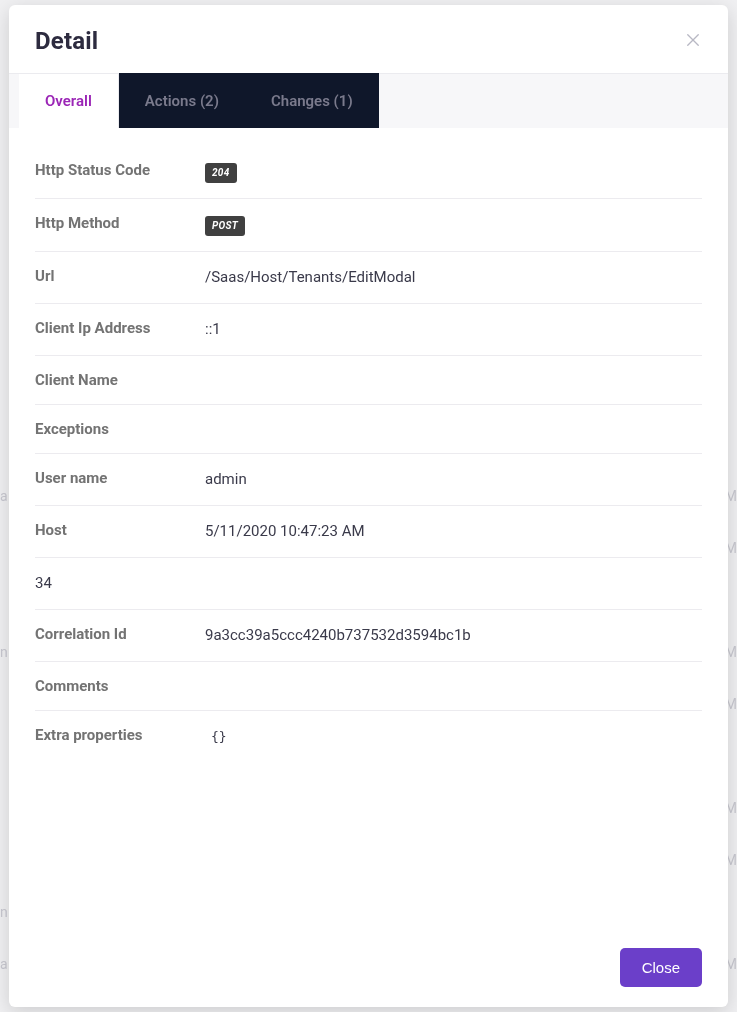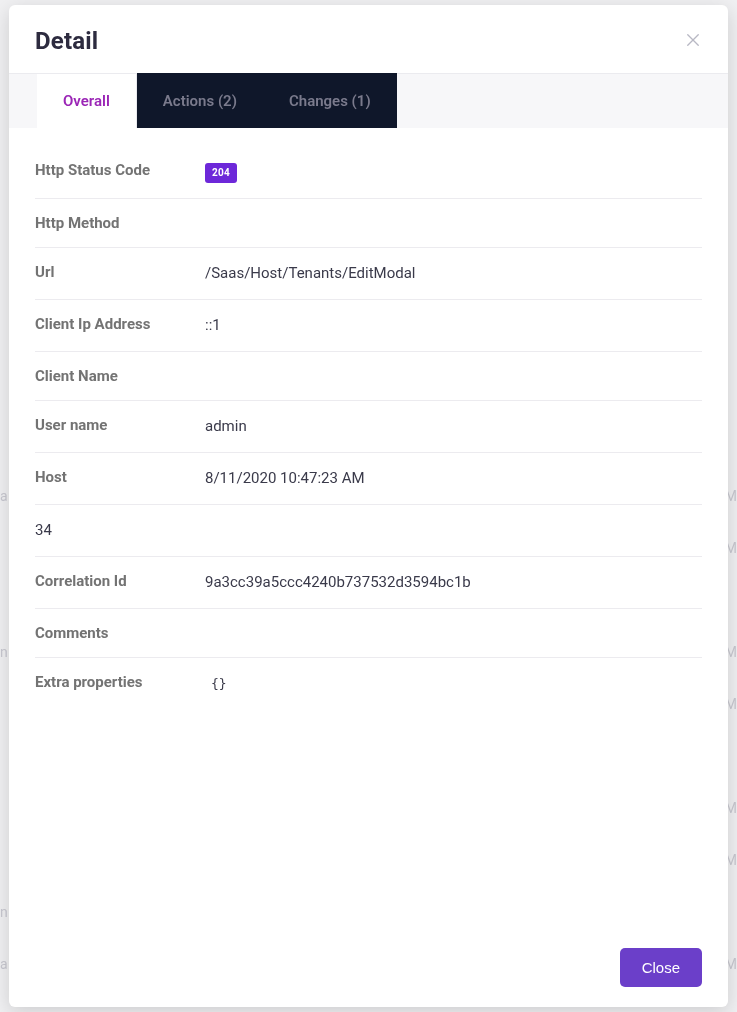--- a/index.html
+++ b/index.html
@@ -47,21 +47,21 @@
       width: 18px;
       height: 18px;
       cursor: pointer;
       color: #b8b8c4;
       margin-top: 4px;
     }
     .close-icon svg { width: 100%; height: 100%; display: block; }
 
     .tabs {
       display: flex;
-      padding: 0 28px;
+      padding: 0 10px;
       background: #f7f7f9;
       border-top: 1px solid #ebebef;
       text-align: center;
     }
     .tab {
       padding: 18px 26px;
       font-size: 15px;
       font-weight: 600;
       color: #7a7a8c;
       cursor: pointer;
@@ -105,21 +105,21 @@
     }
     .badge {
       display: inline-block;
       color: #fff;
       font-size: 10px;
       font-weight: 700;
       padding: 3px 7px;
       border-radius: 3px;
       letter-spacing: 0.3px;
     }
-    .badge-green { background: #6d28d9; }
+    .badge-green { background: #404040; font-style: italic; }
     .code-braces {
       font-family: monospace;
       font-size: 13px;
       color: #3a3a4a;
       padding-left: 6px;
     }
 
     .footer {
       padding: 18px 26px 20px;
       display: flex;
@@ -173,46 +173,53 @@
 
     <div class="row">
       <div class="label">Http Status Code</div>
       <div class="value">
         <span class="badge badge-green">204</span>
       </div>
     </div>
 
     <div class="row">
       <div class="label">Http Method</div>
+      <div class="value">
+        <span class="badge badge-green">POST</span>
+      </div>
     </div>
 
     <div class="row">
       <div class="label">Url</div>
       <div class="value">/Saas/Host/Tenants/EditModal</div>
     </div>
 
     <div class="row">
       <div class="label">Client Ip Address</div>
       <div class="value">::1</div>
     </div>
 
     <div class="row">
       <div class="label">Client Name</div>
       <div class="value"></div>
     </div>
 
+    <div class="row">
+      <div class="label">Exceptions</div>
+      <div class="value"></div>
+    </div>
 
     <div class="row">
       <div class="label">User name</div>
       <div class="value">admin</div>
     </div>
 
     <div class="row">
       <div class="label">Host</div>
-      <div class="value">8/11/2020 10:47:23 AM</div>
+      <div class="value">5/11/2020 10:47:23 AM</div>
     </div>
 
     <div class="row">
       <div class="value">34</div>
     </div>
 
 
 
     <div class="row">
       <div class="label">Correlation Id</div>

